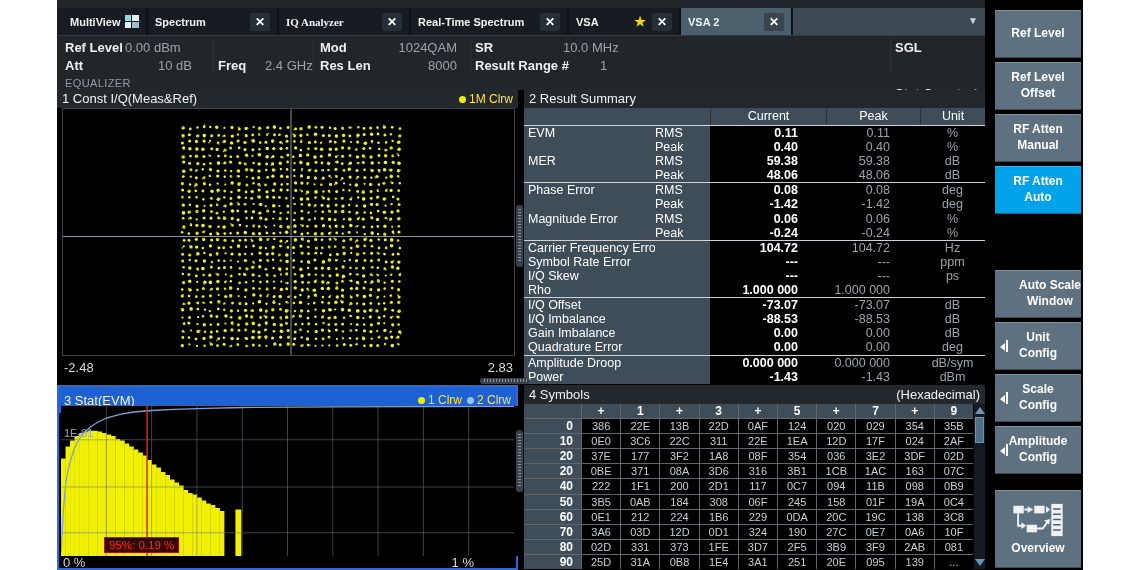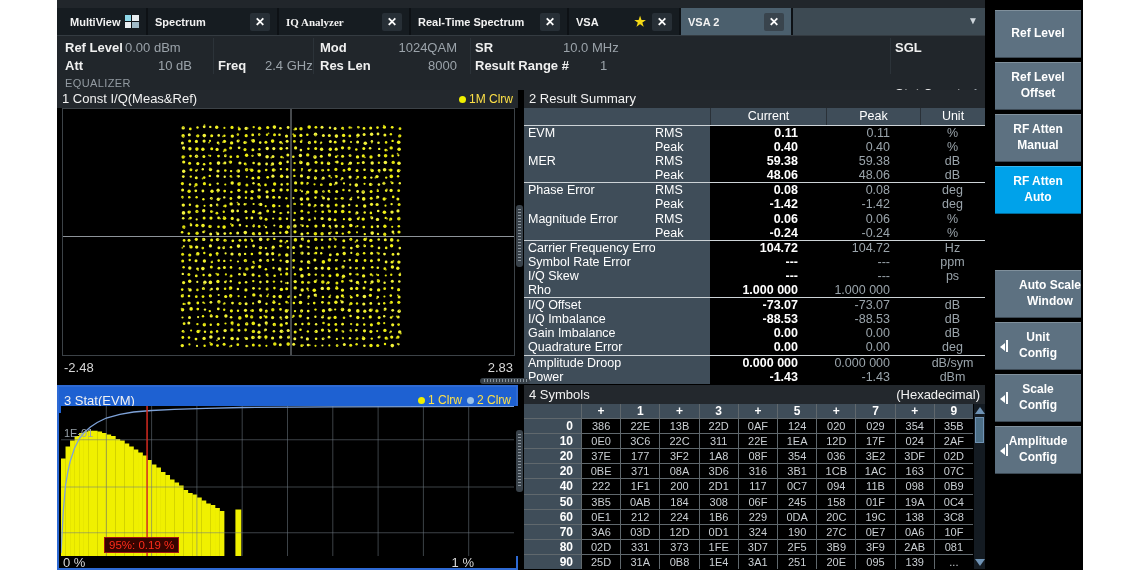--- a/index.html
+++ b/index.html
@@ -1873,15 +1873,29 @@
         <div class="skey active" style="top: 166px; height: 48px;"><span>RF Atten
 Auto</span></div>
         <div class="skey" style="top: 270px; height: 48px; padding-left: 24px;"><span>Auto Scale
 Window</span></div>
         <div class="skey" style="top: 322px; height: 48px;"><span class="subarrow"></span><span>Unit
 Config</span></div>
         <div class="skey" style="top: 374px; height: 48px;"><span class="subarrow"></span><span>Scale
 Config</span></div>
         <div class="skey" style="top: 426px; height: 48px;"><span class="subarrow"></span><span>Amplitude
 Config</span></div>
+        <div class="skey overview" style="top: 490px; height: 78px;"><svg viewBox="0 0 56 38" width="54" height="36">
+            <rect x="2" y="4" width="11" height="8" fill="#eef2f4"></rect>
+            <rect x="24" y="4" width="11" height="8" fill="#eef2f4"></rect>
+            <rect x="16" y="24" width="11" height="8" fill="#eef2f4"></rect>
+            <rect x="42" y="2" width="12" height="34" fill="#eef2f4"></rect>
+            <path d="M44 7.5h8M44 13h8M44 18.5h8M44 24h8M44 29.5h8" stroke="#4b5e6c" stroke-width="1.6"></path>
+            <polygon points="23,8 17,4.5 17,11.5" fill="#eef2f4"></polygon>
+            <rect x="13.5" y="7" width="4" height="2" fill="#eef2f4"></rect>
+            <polygon points="41,8 36.5,4.5 36.5,11.5" fill="#eef2f4"></polygon>
+            <path d="M7 12v13h5" stroke="#eef2f4" stroke-width="2" fill="none"></path>
+            <polygon points="15.5,25 10.5,21.5 10.5,28.5" fill="#eef2f4"></polygon>
+            <path d="M27 28h6l5-7" stroke="#eef2f4" stroke-width="2" fill="none"></path>
+            <polygon points="41,18 34.5,19.5 39.5,24" fill="#eef2f4"></polygon>
+          </svg><span>Overview</span></div>
       </aside>
   </div>
 </div>
 
 </body></html>

